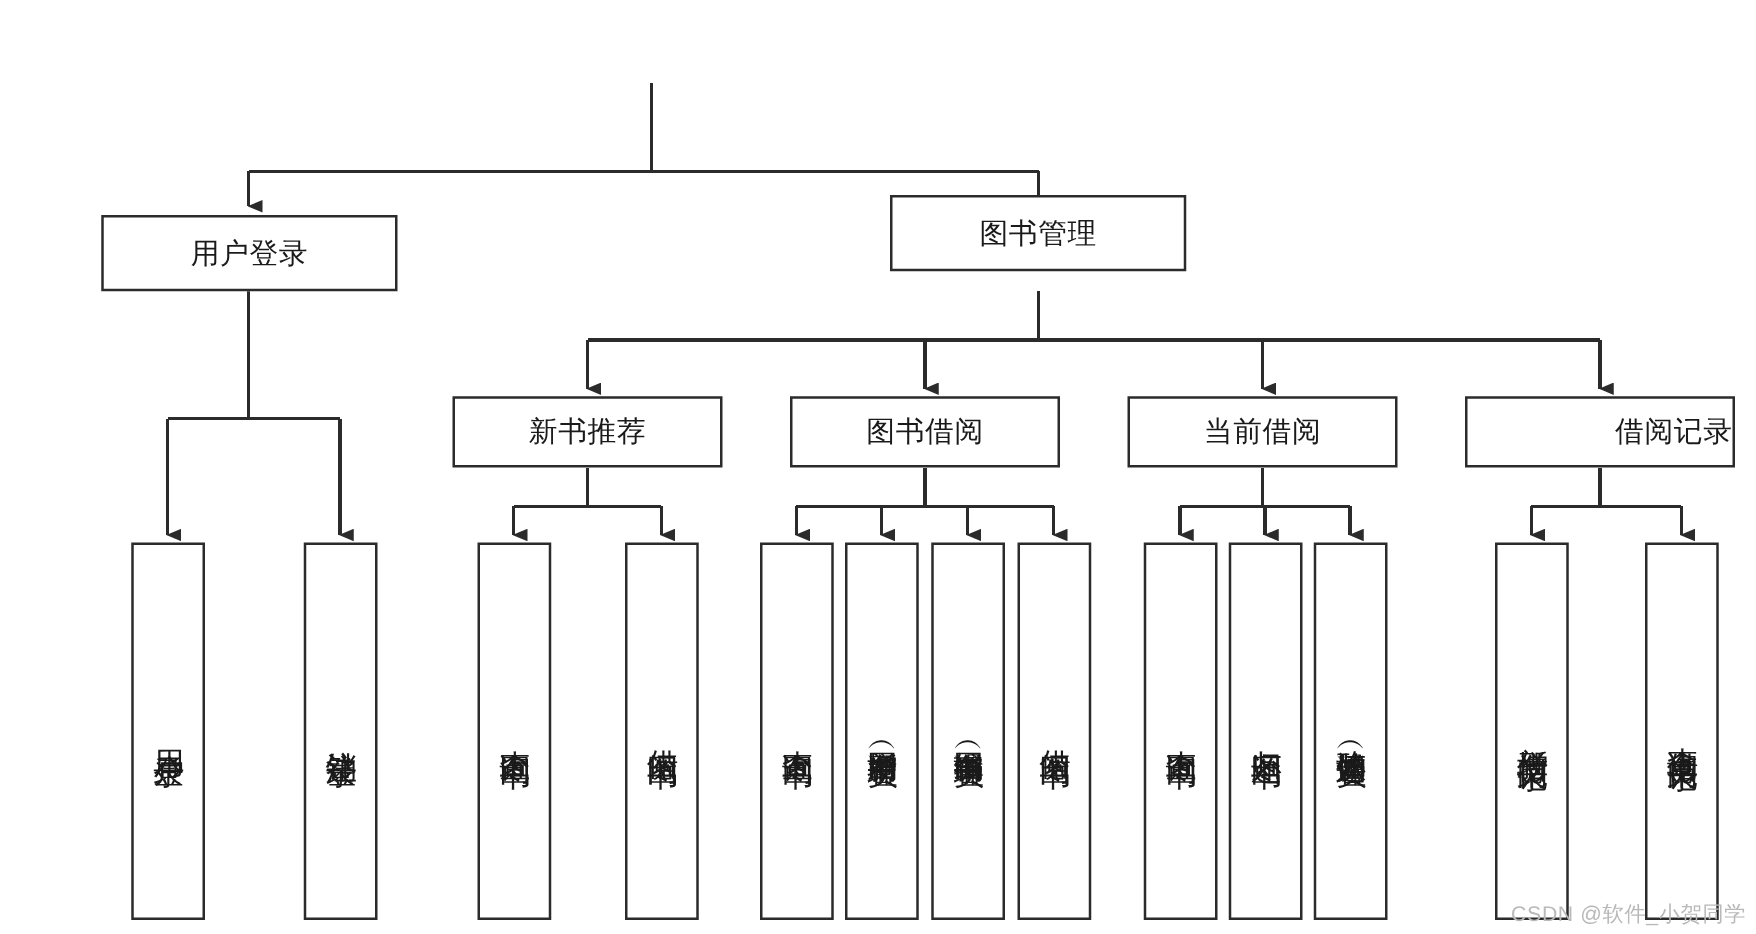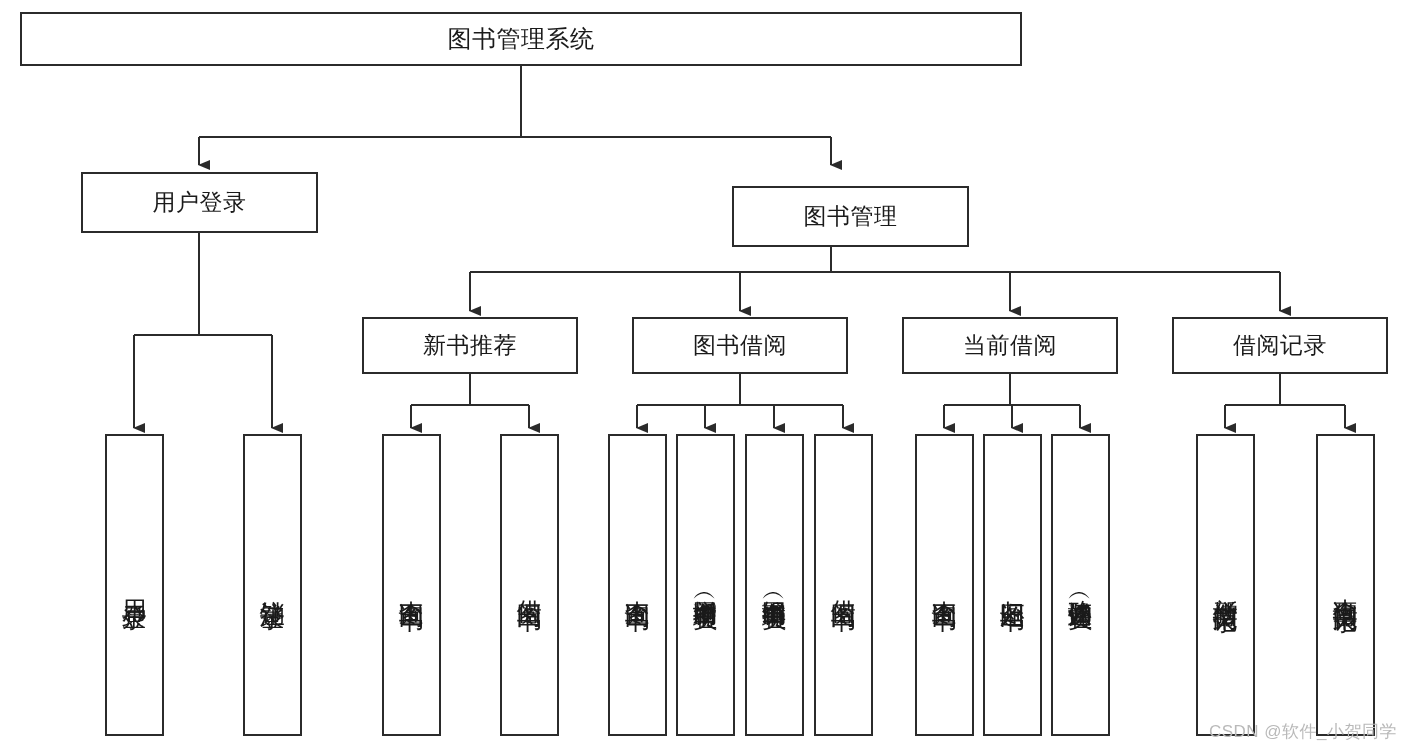--- a/index.html
+++ b/index.html
@@ -133,41 +133,38 @@
       <path d="M1012,405 L1012,428" marker-end="url(#arrow)"></path>
       <path d="M1080,405 L1080,428" marker-end="url(#arrow)"></path>
 
       <path d="M1280,374 L1280,405"></path>
       <path d="M1225,405 L1345,405"></path>
       <path d="M1225,405 L1225,428" marker-end="url(#arrow)"></path>
       <path d="M1345,405 L1345,428" marker-end="url(#arrow)"></path>
     </g>
   </svg>
 
-  <div class="node h-node n-root" style="left:20px; top:12px; width:1002px; height:54px;">
-    <span class="node-label">图书管理系统</span>
-  </div>
 
   <div class="node h-node" style="left:81px; top:172px; width:237px; height:61px;">
     <span class="node-label">用户登录</span>
   </div>
-  <div class="node h-node" style="left:712px; top:186px; width:237px; height:61px;margin-left:20px;">
+  <div class="node h-node" style="left:712px; top:156px; width:237px; height:61px;">
     <span class="node-label">图书管理</span>
   </div>
 
   <div class="node h-node" style="left:362px; top:317px; width:216px; height:57px;justify-content:center;">
     <span class="node-label">新书推荐</span>
   </div>
   <div class="node h-node" style="left:902px; top:317px; width:216px; height:57px;">
     <span class="node-label">当前借阅</span>
   </div>
   <div class="node h-node" style="left:632px; top:317px; width:216px; height:57px;">
     <span class="node-label">图书借阅</span>
   </div>
-  <div class="node h-node" style="left:1172px; top:317px; width:216px; height:57px;">
+  <div class="node h-node" style="left:1172px; top:317px; width:216px; height:57px;justify-content:flex-end;">
     <span class="node-label">借阅记录</span>
   </div>
 
   <div class="node v-node" style="left:105px; top:434px; width:59px; height:302px;">
     <span class="node-label">用户登录</span>
   </div>
   <div class="node v-node" style="left:243px; top:434px; width:59px; height:302px;">
     <span class="node-label">注销登录</span>
   </div>
 

